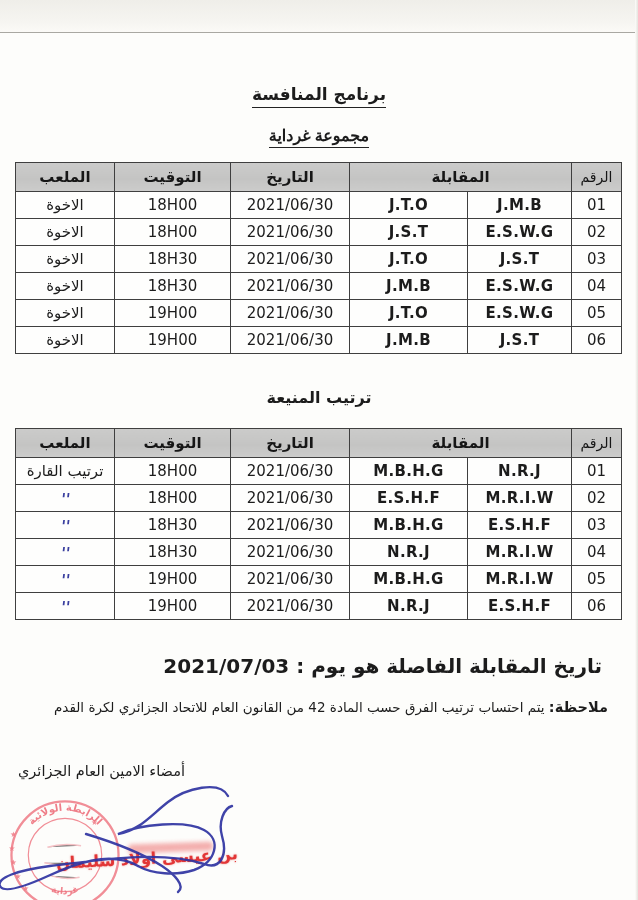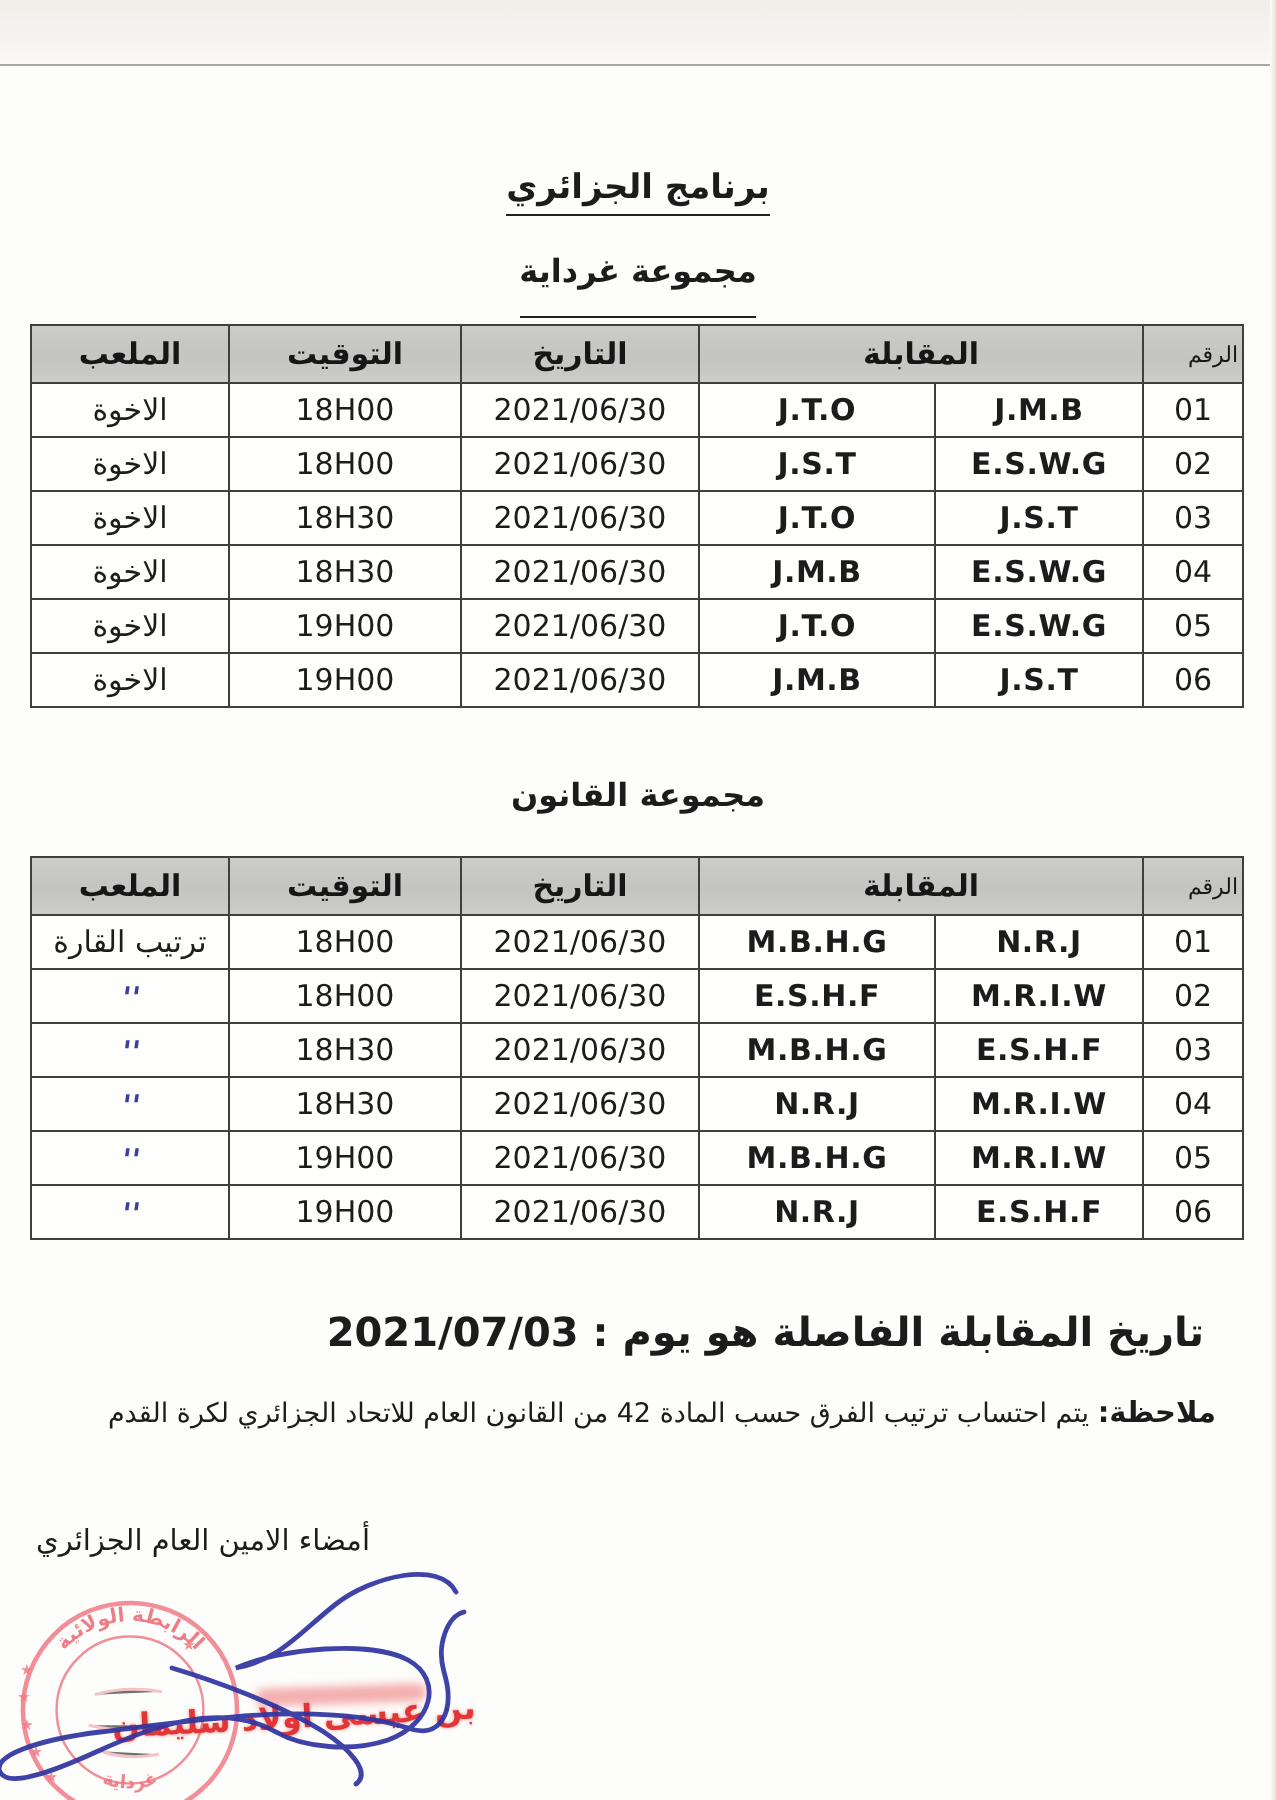--- a/index.html
+++ b/index.html
@@ -24,42 +24,42 @@
   .doc-title{
     position:absolute;top:84px;left:0;width:638px;
     text-align:center;font-size:17px;font-weight:bold;
   }
   .doc-title span{border-bottom:1.5px solid #222;padding-bottom:3px;}
   .group-title{
     position:absolute;left:0;width:638px;
     text-align:center;font-size:16px;font-weight:bold;
   }
   .g1{top:126px;}
-  .g1 span{border-bottom:1.5px solid #222;padding-bottom:13px;}
+  .g1 span{border-bottom:1.5px solid #222;padding-bottom:3px;font-family:Liberation Serif, serif;}
   .g2{top:388px;}
   table.sched{
     position:absolute;right:16px;width:606px;
     border-collapse:collapse;
     direction:rtl;
     table-layout:fixed;
     background:#fefefd;
   }
   .t1{top:162px;}
   .t2{top:428px;}
   table.sched th, table.sched td{
     border:1.4px solid #3f3f3f;
     text-align:center;vertical-align:middle;
     padding:0 2px;
     overflow:hidden;white-space:nowrap;
   }
   table.sched th{
     background:linear-gradient(180deg,#cbcbca 0%,#c4c4c3 55%,#cccccb 100%);
     font-size:15px;font-weight:bold;height:28px;color:#161616;
   }
-  table.sched th.num-h{font-size:11px;font-weight:normal;text-align:right;}
+  table.sched th.num-h{font-size:14px;font-weight:normal;}
   table.sched td{height:26px;font-size:15px;}
   td.latin{font-size:15px;letter-spacing:.3px;direction:ltr;font-weight:bold;}
   td.numcell{font-size:15px;direction:ltr;margin-top:18px;}
   td.datecell,td.timecell{direction:ltr;font-size:15px;}
   col.c-num{width:50px;}
   col.c-mr{width:104px;}
   col.c-ml{width:118px;}
   col.c-date{width:119px;}
   col.c-time{width:116px;}
   col.c-stad{width:99px;}
@@ -102,21 +102,21 @@
     position:absolute;top:778px;right:398px;width:250px;height:122px;
     pointer-events:none;
   }
 </style>
 </head>
 <body>
 
 <div class="scan-top"></div>
 <div class="scan-right"></div>
 
-<div class="doc-title"><span>برنامج الجزائري</span></div>
+<div class="doc-title"><span>برنامج المنافسة</span></div>
 <div class="group-title g1"><span>مجموعة غرداية</span></div>
 
 <table class="sched t1">
   <colgroup>
     <col class="c-num">
       <col class="c-mr">
       <col class="c-ml">
       <col class="c-date">
       <col class="c-time">
       <col class="c-stad">
@@ -175,21 +175,21 @@
       <td class="numcell">06</td>
       <td class="latin">J.S.T</td>
       <td class="latin">J.M.B</td>
       <td class="datecell">2021/06/30</td>
       <td class="timecell">19H00</td>
       <td>الاخوة</td>
     </tr>
   </tbody>
 </table>
 
-<div class="group-title g2"><span>مجموعة القانون</span></div>
+<div class="group-title g2"><span>ترتيب المنيعة</span></div>
 
 <table class="sched t2">
   <colgroup>
     <col class="c-num">
       <col class="c-mr">
       <col class="c-ml">
       <col class="c-date">
       <col class="c-time">
       <col class="c-stad">
   </colgroup>

